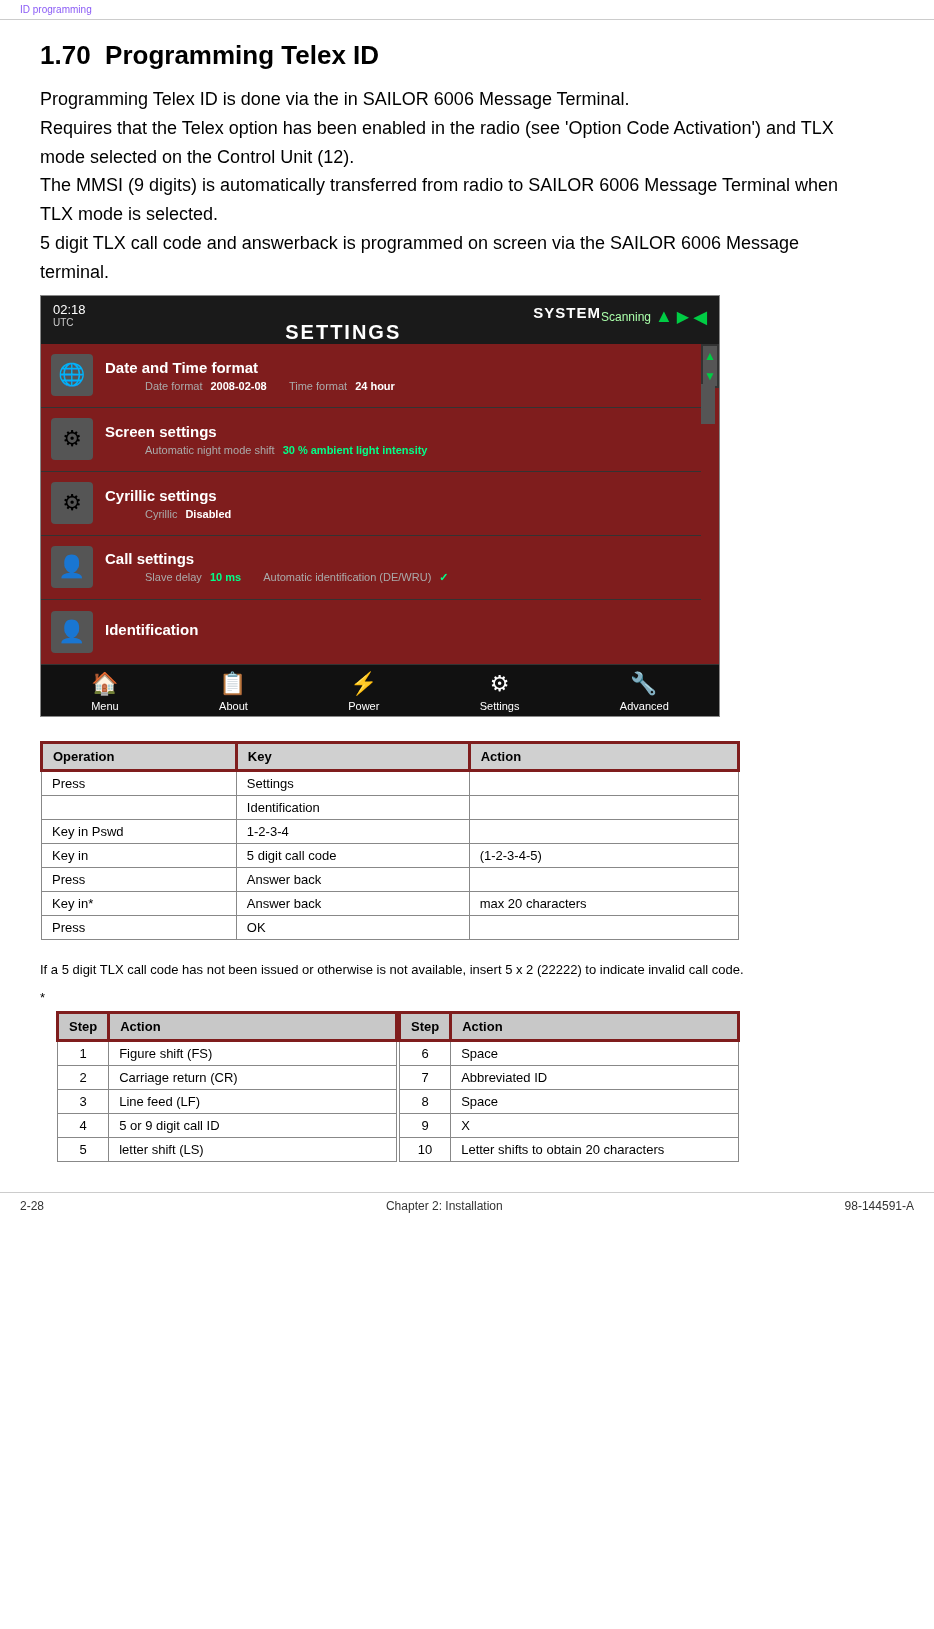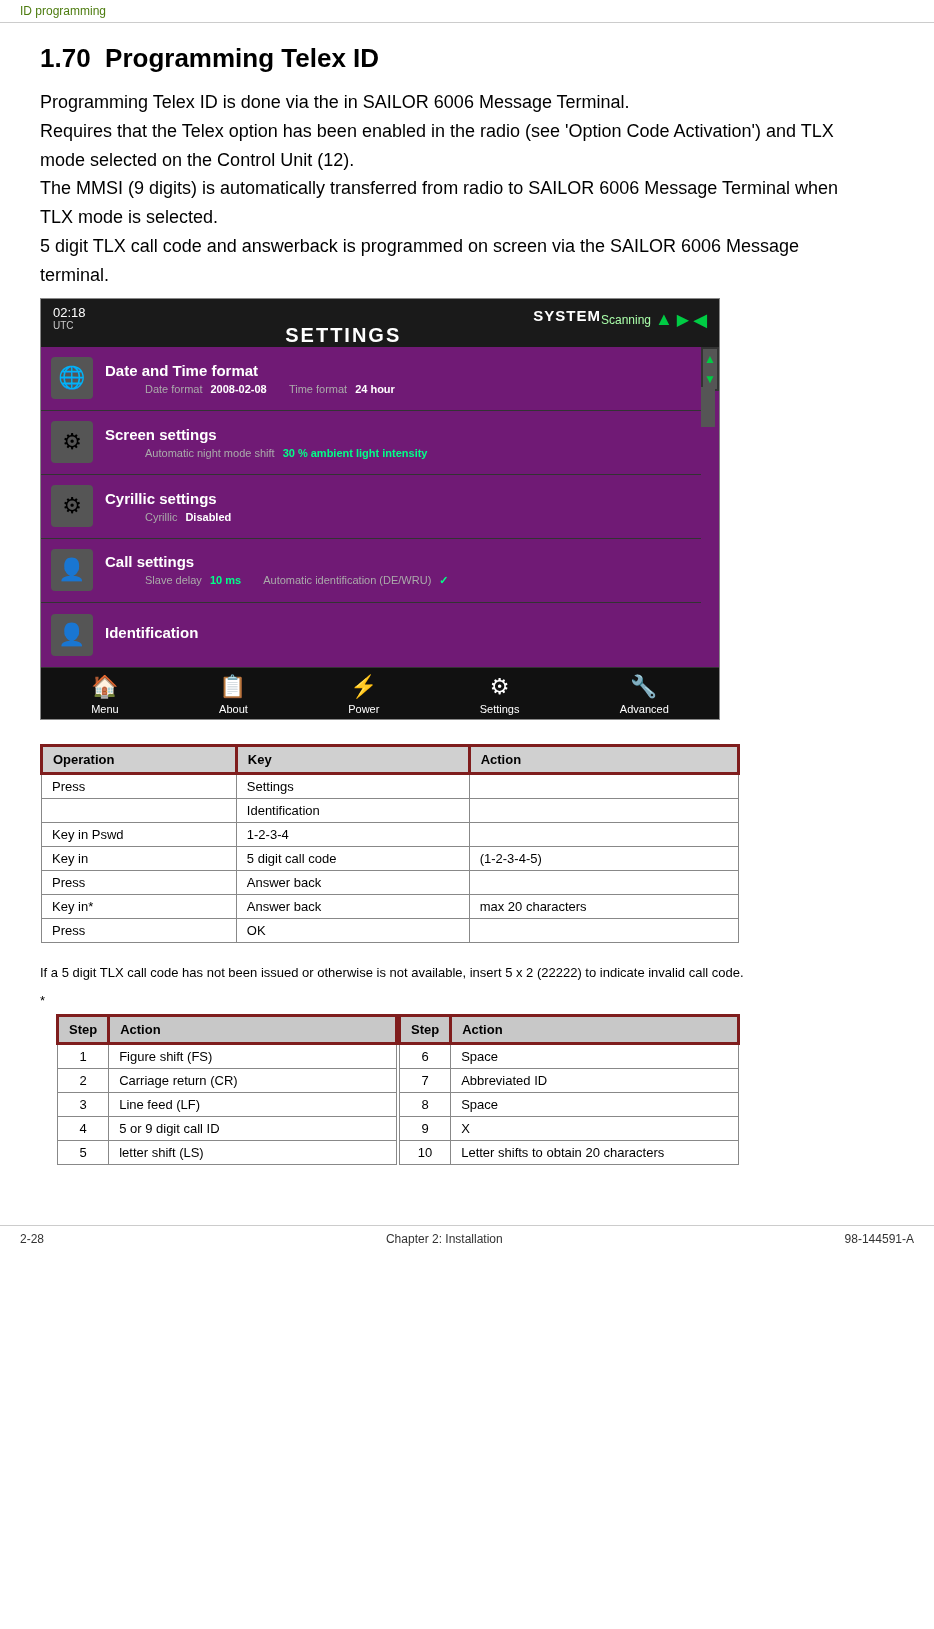--- a/index.html
+++ b/index.html
@@ -8,22 +8,22 @@
       font-size: 14px;
       background: #fff;
       color: #000;
       width: 934px;
     }
 
     
     .page-header {
       border-bottom: 1px solid #ccc;
       padding: 4px 20px;
-      font-size: 12px;
-      color: #4d7c0f;
+      font-size: 10px;
+      color: #8b5cf6;
     }
 
     
     .page-content {
       padding: 20px 40px 30px 40px;
     }
 
     h1.section-title {
       font-size: 26px;
       font-weight: bold;
@@ -35,21 +35,21 @@
       font-size: 18px;
       line-height: 1.6;
       margin-bottom: 8px;
       max-width: 820px;
     }
 
     
     .screenshot-container {
       width: 680px;
       border: 1px solid #888;
-      background: #701a75;
+      background: #7f1d1d;
       margin-bottom: 24px;
       font-family: Arial, sans-serif;
       overflow: hidden;
     }
 
     .screen-top-bar {
       background: #1a1a1a;
       color: #fff;
       display: flex;
       align-items: flex-start;
@@ -292,21 +292,20 @@
     }
 
     
     .page-footer {
       border-top: 1px solid #ccc;
       padding: 6px 20px;
       display: flex;
       justify-content: space-between;
       font-size: 12px;
       color: #333;
-      margin-top: 30px;
     }
   </style>
 </head>
 <body>
 
 <div class="page-header">
   <span>ID programming</span>
 </div>
 
 <div class="page-content">

